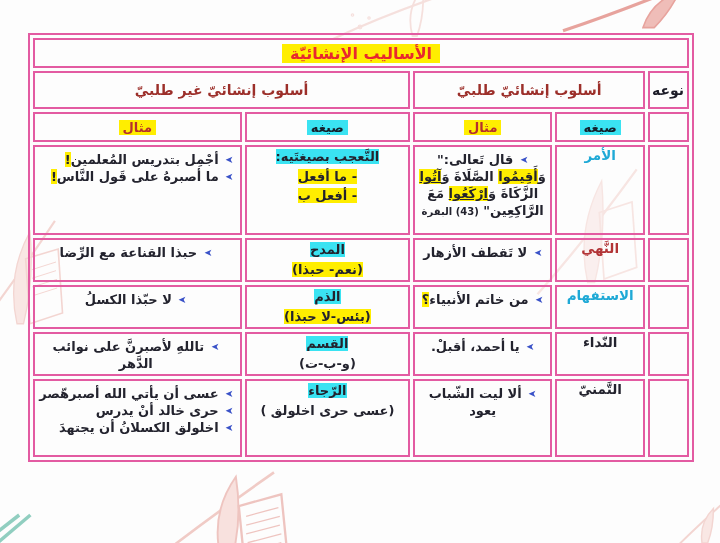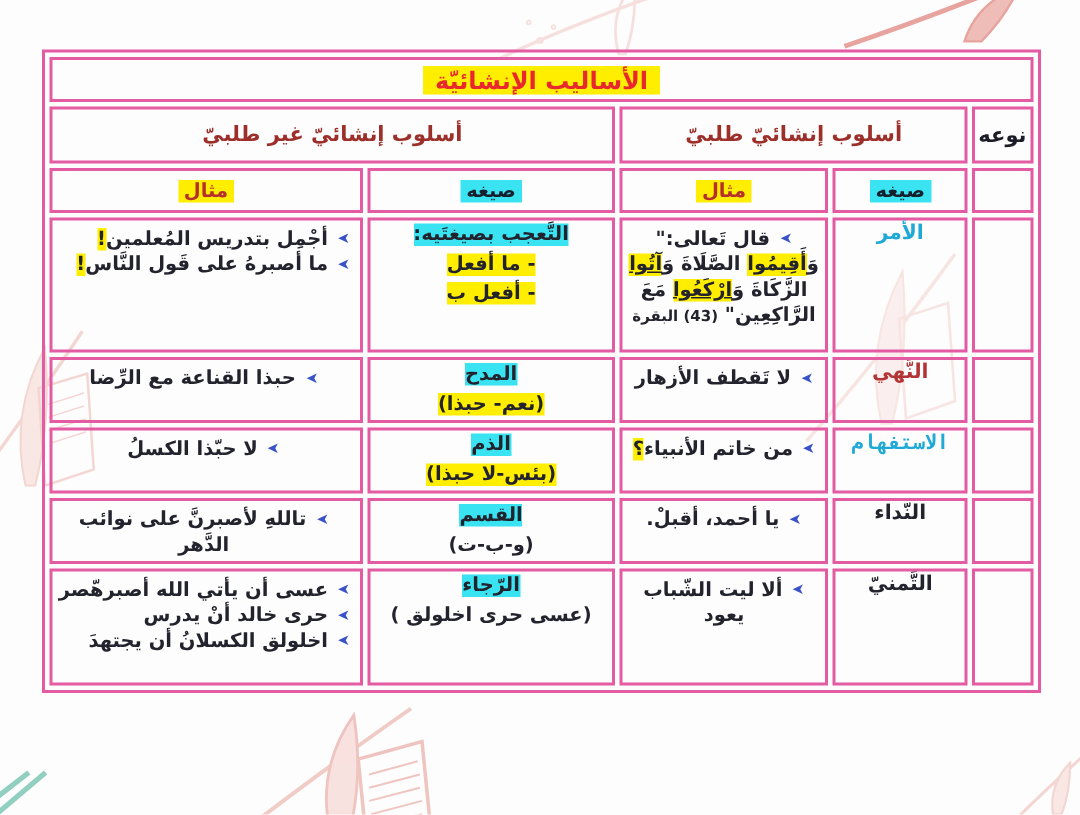--- a/index.html
+++ b/index.html
@@ -162,21 +162,21 @@
             <div class="line"><span class="m-c">المدح</span></div>
             <div class="line"><span class="m-y">(نعم- حبذا)</span></div>
           </td>
       <td class="ex-cell ghair-ex" style="text-align:center">
             <div class="line"><span class="m-arrow">➤</span><span> حبذا القناعة مع الرِّضا</span></div>
           </td>
     </tr>
 
     <tr class="r3">
       <td></td>
-      <td class="type-cell" style="color: rgb(31, 169, 214); font-family: Liberation Mono, monospace;">الاستفهام</td>
+      <td class="type-cell" style="color: rgb(31, 169, 214);">الاستفهام</td>
       <td class="ex-cell talabi-ex">
             <div class="line"><span class="m-arrow">➤</span><span> من خاتم الأنبياء</span><span class="m-y">؟</span></div>
           </td>
       <td class="sigha-cell">
             <div class="line"><span class="m-c">الذم</span></div>
             <div class="line"><span class="m-y">(بئس-لا حبذا)</span></div>
           </td>
       <td class="ex-cell ghair-ex" style="text-align:center">
             <div class="line"><span class="m-arrow">➤</span><span> لا حبّذا الكسلُ</span></div>
           </td>

